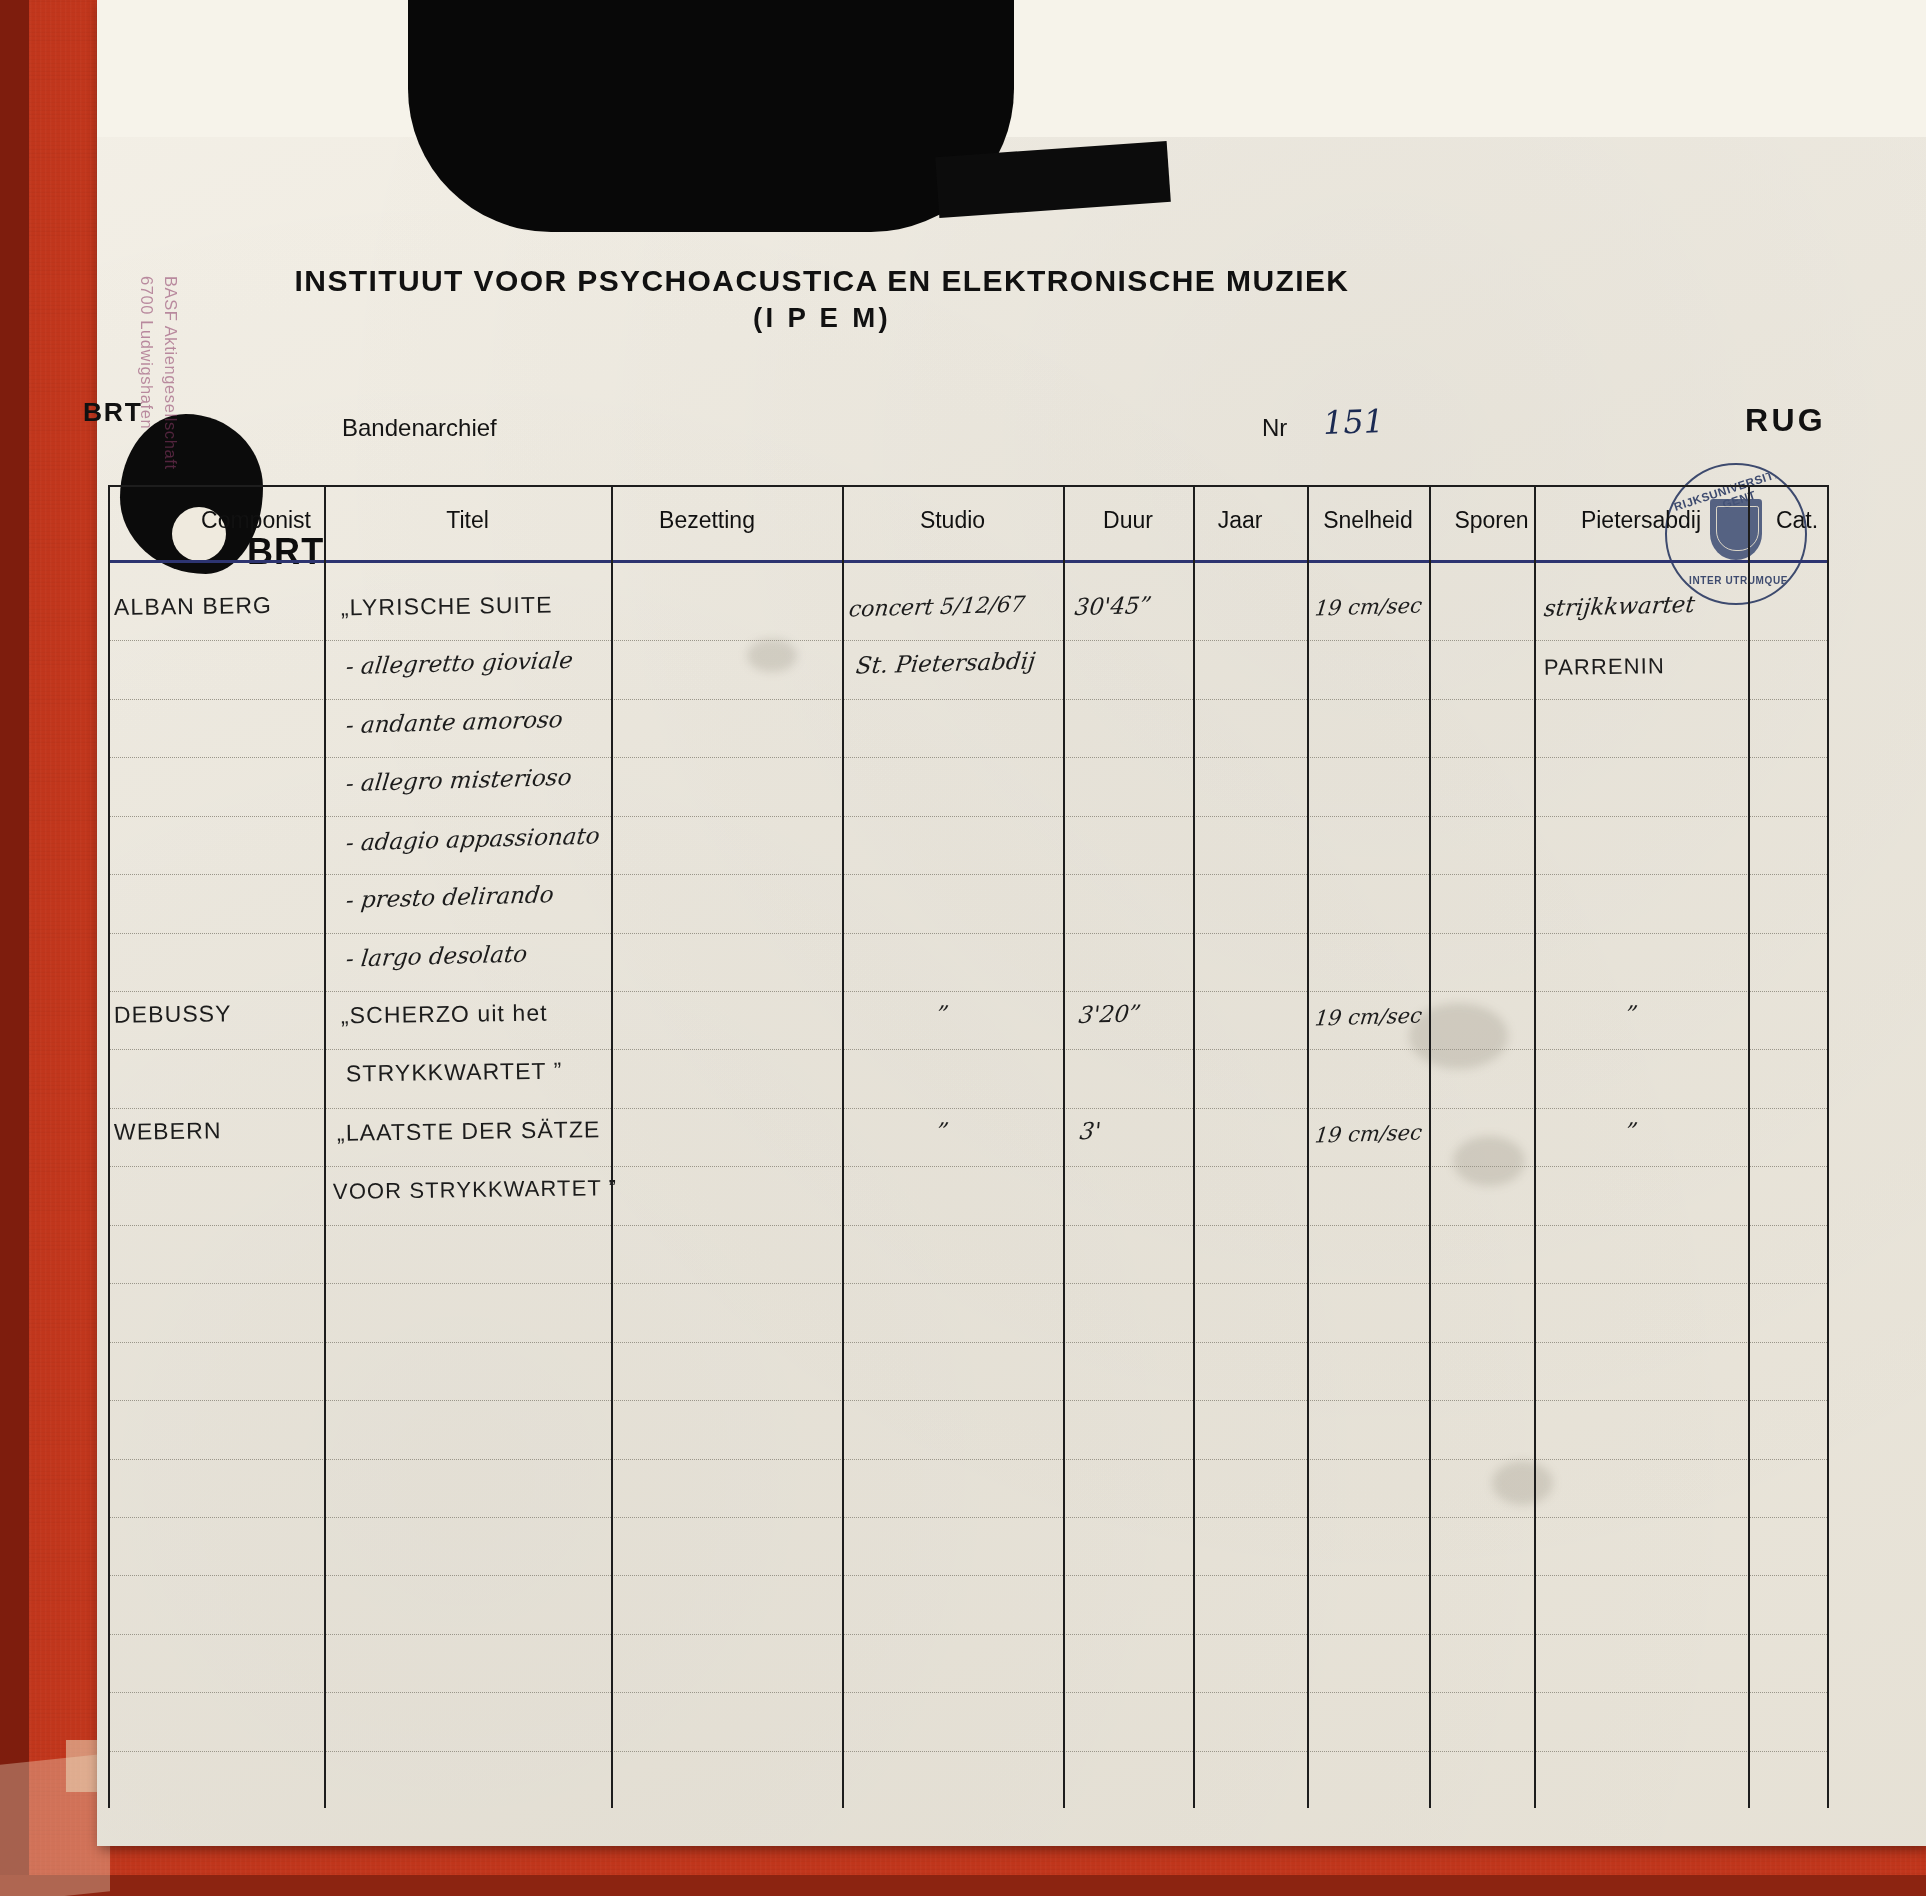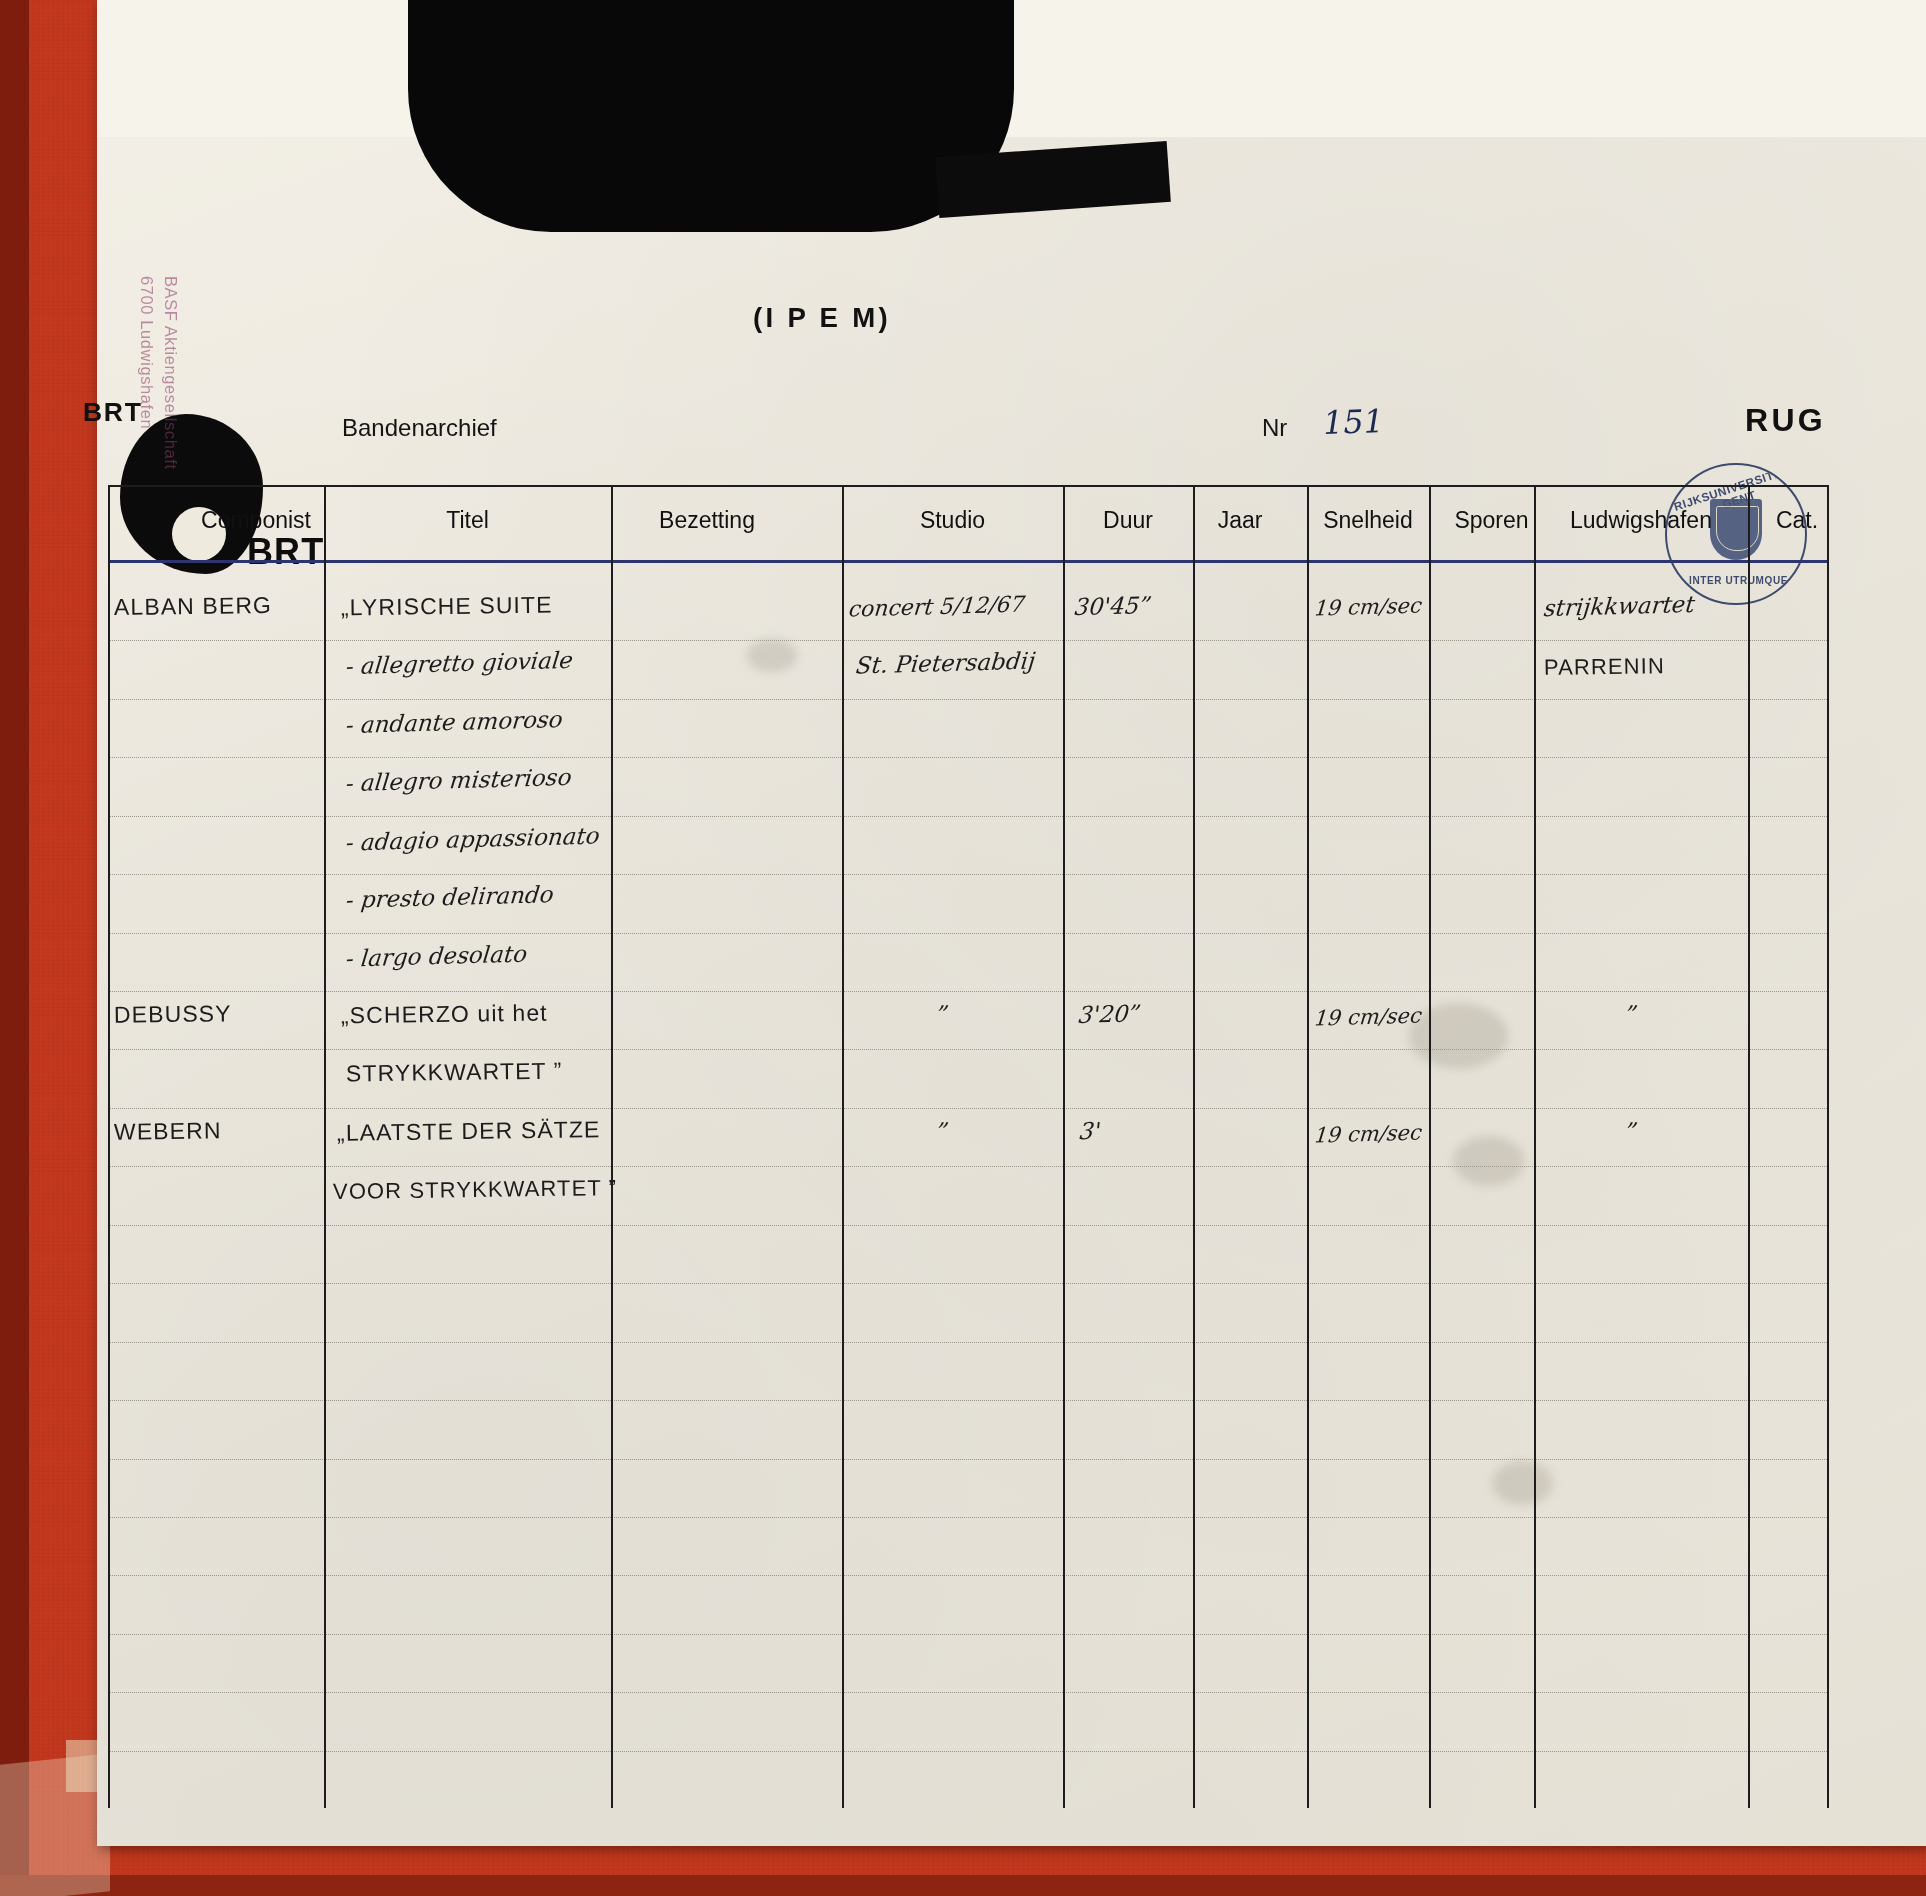--- a/index.html
+++ b/index.html
@@ -346,20 +346,21 @@
 <div class="header">
 
   <div class="brt-left-text">BRT</div>
   <div class="brt-logo-blob"></div>
   <div class="brt-logo-hole"></div>
   <div class="brt-logo-label">BRT</div>
 
   <div class="basf-stamp">BASF Aktiengesellschaft
 6700 Ludwigshafen</div>
 
+  <div class="hdr-title">INSTITUUT VOOR PSYCHOACUSTICA EN ELEKTRONISCHE MUZIEK</div>
   <div class="hdr-sub">(I P E M)</div>
   <div class="hdr-arch">Bandenarchief</div>
   <div class="hdr-nr-label">Nr</div>
   <div class="hdr-nr-value">151</div>
 
   <div class="rug-text">RUG</div>
   <div class="rug-seal">
     <div class="rug-seal-ring-text">RIJKSUNIVERSITEIT-GENT</div>
     <div class="rug-shield">
       <div class="rug-shield-inner"></div>
@@ -374,21 +375,21 @@
   <div class="thead-line-bottom"></div>
 
   <div class="col-head" style="left:108px; width:216px;padding-left:40px;">Componist</div>
   <div class="col-head" style="left:324px; width:287px;">Titel</div>
   <div class="col-head" style="left:611px; width:192px;">Bezetting</div>
   <div class="col-head" style="left:842px; width:221px;">Studio</div>
   <div class="col-head" style="left:1063px; width:130px;">Duur</div>
   <div class="col-head" style="left:1193px; width:94px;">Jaar</div>
   <div class="col-head" style="left:1307px; width:122px;">Snelheid</div>
   <div class="col-head" style="left:1429px; width:125px;">Sporen</div>
-  <div class="col-head" style="left:1534px; width:214px;">Ludwigshafen</div>
+  <div class="col-head" style="left:1534px; width:214px;">Pietersabdij</div>
   <div class="col-head" style="left:1748px; width:82px;padding-left:8px;">Cat.</div>
 
   <div class="hrule" style="top:155px;"></div>
   <div class="hrule" style="top:214px;"></div>
   <div class="hrule" style="top:272px;"></div>
   <div class="hrule" style="top:331px;"></div>
   <div class="hrule" style="top:389px;"></div>
   <div class="hrule" style="top:448px;"></div>
   <div class="hrule" style="top:506px;"></div>
   <div class="hrule" style="top:564px;"></div>

